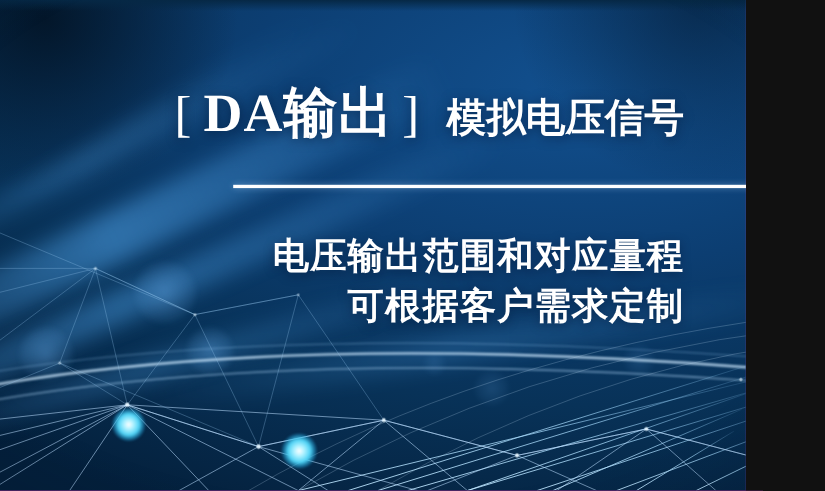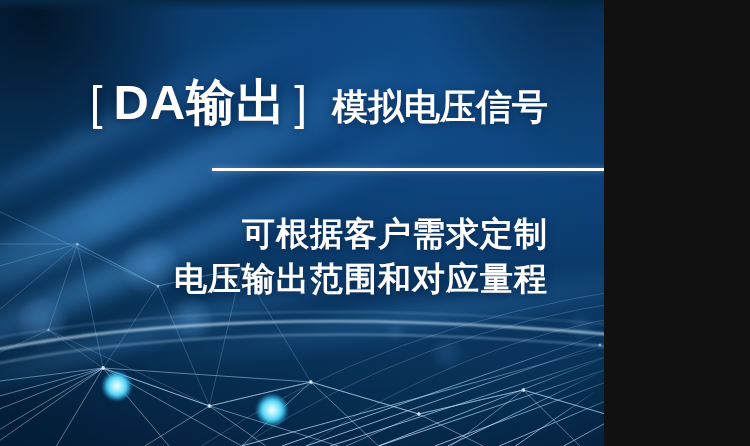--- a/index.html
+++ b/index.html
@@ -1,22 +1,22 @@
 <!DOCTYPE html>
 <html><head>
 <meta charset="utf-8">
 <style>
   * { margin:0; padding:0; box-sizing:border-box; }
   html,body { background:#111; }
 
   .banner {
     position:relative;
-    width:604px; height:446px;
+    width:678px; height:446px;
     overflow:hidden;
-    font-family:Liberation Sans, sans-serif;
+    font-family:Liberation Serif, serif;
     background:#d946ef;
   }
 
   
   .bg-base{
     position:absolute; inset:0;
     background:
       radial-gradient(120% 95% at 78% 18%, #12508f 0%, #0c3e72 38%, #083258 68%, #04203c 100%),
       linear-gradient(160deg,#0a3a6c 0%,#0d4279 45%,#072c51 100%);
   }
@@ -253,18 +253,18 @@
   <div class="content">
 
     <div class="title-row">
       <span class="title-main"><span class="brk">[</span><span style="padding:0 8px 0 10px;">DA输出</span><span class="brk">]</span></span>
       <span class="title-sub">模拟电压信号</span>
     </div>
 
     <div class="divider"></div>
 
     <div class="desc">
+      <div class="desc-line">电压输出范围和对应量程</div>
       <div class="desc-line">可根据客户需求定制</div>
-      <div class="desc-line">电压输出范围和对应量程</div>
     </div>
 
   </div>
 </div>
 
 </body></html>

